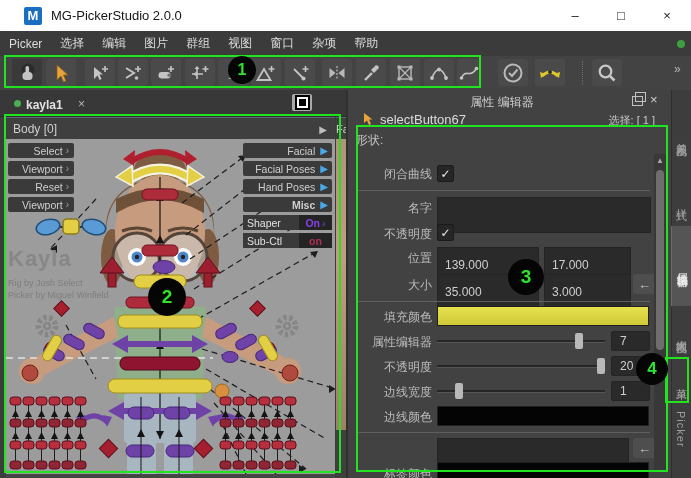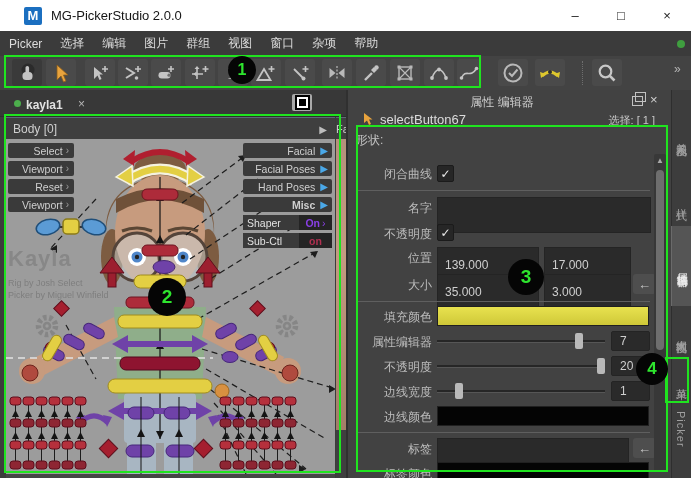--- a/index.html
+++ b/index.html
@@ -560,21 +560,20 @@
     <div class="groove"></div>
       <div class="handle" style="left:11%;"></div>
   </div>
   <div class="valbox" style="top:381px;">1</div>
 
   <div class="rlabel" style="top:409px;">边线颜色</div>
   <div class="swatch sw-black" style="top:406px;"></div>
 
   <div class="sepline" style="top:432px;"></div>
 
-  <div class="rlabel" style="top:441px;">标签</div>
   <div class="field" style="left:437px;top:438px;width:192px;"></div>
   <div class="arrbtn" style="top:438px;">
       <span>←</span>
     </div>
 
   <div class="rlabel" style="top:466px;">标签颜色</div>
   <div class="swatch sw-black" style="top:462px;"></div>
 
   <div class="scrollbar"></div>
   <div class="scr-up">▲</div>

